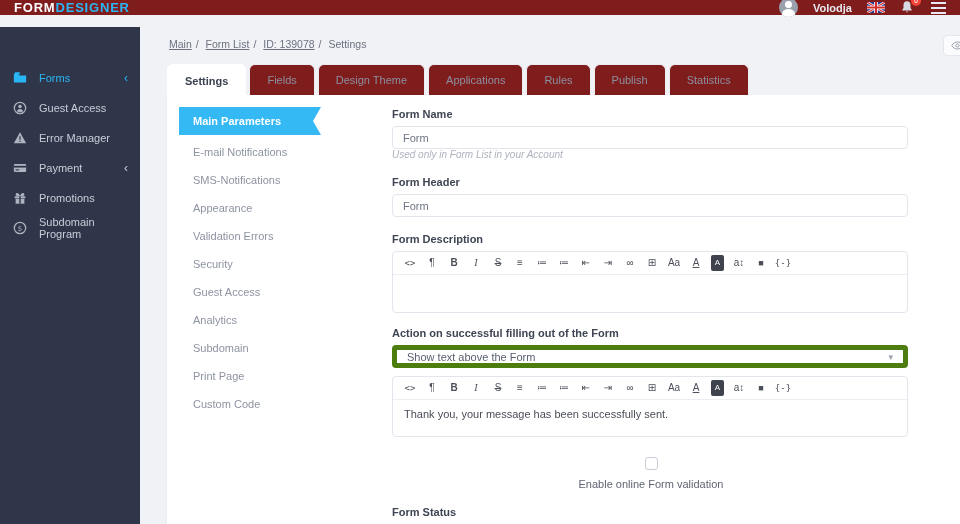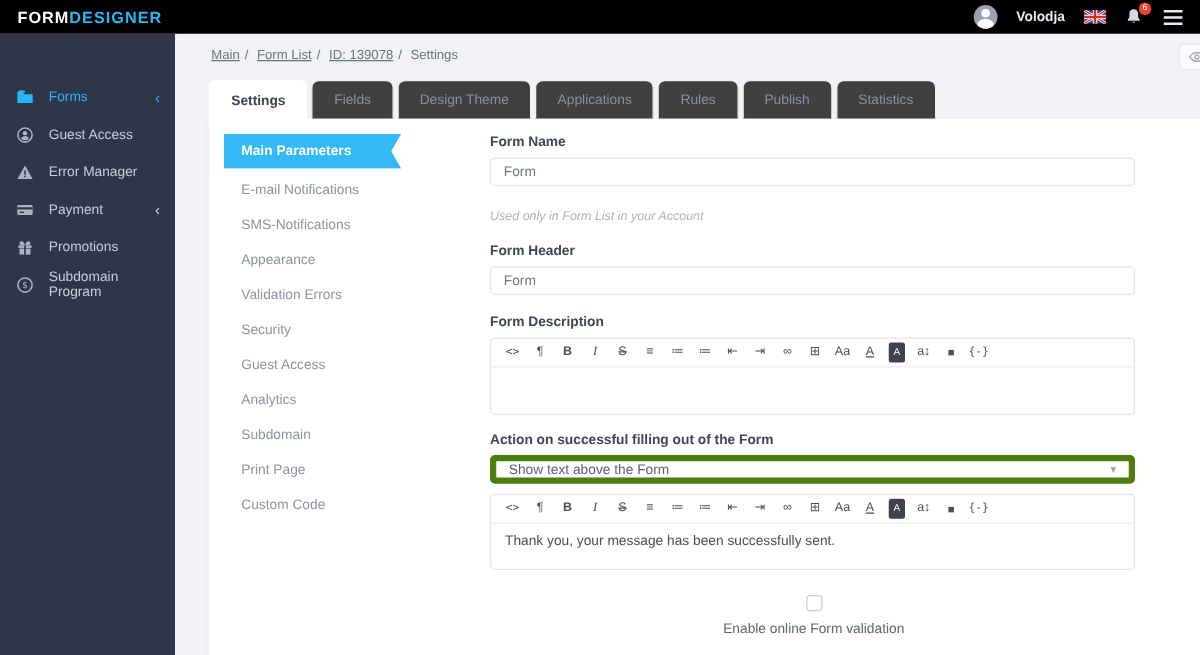--- a/index.html
+++ b/index.html
@@ -1,20 +1,20 @@
 <!DOCTYPE html>
 <html><head>
 <meta charset="utf-8">
 <style>
   * { margin:0; padding:0; box-sizing:border-box; }
   html,body { width:960px; height:524px; overflow:hidden; background:#f1f2f6;
               font-family:"Liberation Sans","DejaVu Sans",sans-serif; }
 
   
-  .topbar { position:absolute; left:0; top:0; width:960px; height:27px; background:#000000;
+  .topbar { position:absolute; left:0; top:0; width:960px; height:15px; background:#7f1d1d;
             display:flex; align-items:center; justify-content:space-between; padding:0 14px; z-index:10; }
   .logo { font-size:13px; font-weight:800; letter-spacing:.8px; color:#fff; }
   .logo .accent { color:#29b6f6; }
   .top-right { display:flex; align-items:center; gap:15px; }
   .avatar { width:19px; height:19px; border-radius:50%; background:#9aa0ad; position:relative; overflow:hidden; }
   .avatar::before { content:""; position:absolute; left:6px; top:3px; width:7px; height:7px; border-radius:50%; background:#fff; }
   .avatar::after  { content:""; position:absolute; left:3px; top:11px; width:13px; height:10px; border-radius:50%; background:#fff; }
   .username { color:#e8eaf0; font-size:11px; font-weight:bold; }
   .flag { width:18px; height:11px; display:block; }
   .bell-wrap { position:relative; width:16px; height:16px; }
@@ -38,39 +38,39 @@
   .main { position:absolute; left:157px; top:27px; width:820px; height:497px; background:#f1f2f6; }
   .crumbs { position:absolute; left:12px; top:11px; font-size:10.5px; color:#6c7280; }
   .crumbs a { color:#6c7280; text-decoration:underline; cursor:pointer; }
   .crumbs .sep { margin:0 4px; text-decoration:none; }
   .eye-btn { position:absolute; right:6px; top:8px; width:28px; height:21px; background:#fbfbfd;
              border:1px solid #e3e6ec; border-radius:4px; display:flex; align-items:center; justify-content:center; cursor:pointer; }
   .eye-btn svg { width:13px; height:9px; stroke:#9aa0ad; fill:none; }
 
   .tabs { position:absolute; left:10px; top:37px; display:flex; gap:3px; }
   .tab { height:31px; padding:0 17px; display:flex; align-items:center; font-size:11px; color:#8b90a0;
-         background:#404040; border:1px solid #ecedf3; border-bottom:none; border-radius:6px 6px 0 0; cursor:pointer; }
+         background:#7f1d1d; border:1px solid #ecedf3; border-bottom:none; border-radius:6px 6px 0 0; cursor:pointer; }
   .tab.active { background:#fff; color:#3c4252; font-weight:bold; border-color:#fff; position:relative; z-index:3; height:32px; }
 
   .panel { position:absolute; left:10px; right:7px; top:68px; bottom:0; background:#fff;
            border-radius:0 6px 0 0; box-shadow:0 1px 3px rgba(40,50,70,.05);padding-left:36px; }
 
   
   .subnav { position:absolute; left:12px; top:12px; width:142px; }
   .subnav-item { padding:8px 14px; font-size:11px; color:#8d93a1; cursor:pointer; }
   .subnav-item.active { background:#35b9f4; color:#fff; font-weight:bold; margin-bottom:3px;
       clip-path:polygon(0 0,100% 0,calc(100% - 8px) 50%,100% 100%,0 100%); }
 
   
   .formcol { position:absolute; left:225px; top:13px; width:516px; }
   .sec-label { font-size:11px; font-weight:bold; color:#3f4554; margin-bottom:6px; }
   .tinput { width:100%; height:23px; border:1px solid #e2e5ec; border-radius:4px; padding:0 10px;
             font-size:11px; color:#6e7483; background:#fff; outline:none;
             font-family:"Liberation Sans","DejaVu Sans",sans-serif; }
-  .helper { font-size:10px; font-style:italic; color:#adb2bd; margin-top:19px; }
+  .helper { font-size:10px; font-style:italic; color:#adb2bd; margin-top:0; }
   .gap14 { height:14px; } .gap16 { height:16px; } .gap8 { height:8px; }
 
   .editor-box { border:1px solid #e2e5ec; border-radius:4px; overflow:hidden; }
   .toolbar { display:flex; align-items:center; gap:0; padding:3px 6px; border-bottom:1px solid #eceef3; }
   .tbi { min-width:22px; text-align:center; font-size:10px; color:#4a4e57; cursor:pointer; line-height:14px; }
   .tb-code,.tb-vars { font-family:"DejaVu Sans Mono",monospace; font-size:9px; }
   .tb-bold { font-weight:bold; }
   .tb-italic { font-style:italic; font-family:"Liberation Serif",serif; }
   .tb-strike { text-decoration:line-through; }
   .tb-underA { text-decoration:underline; }

